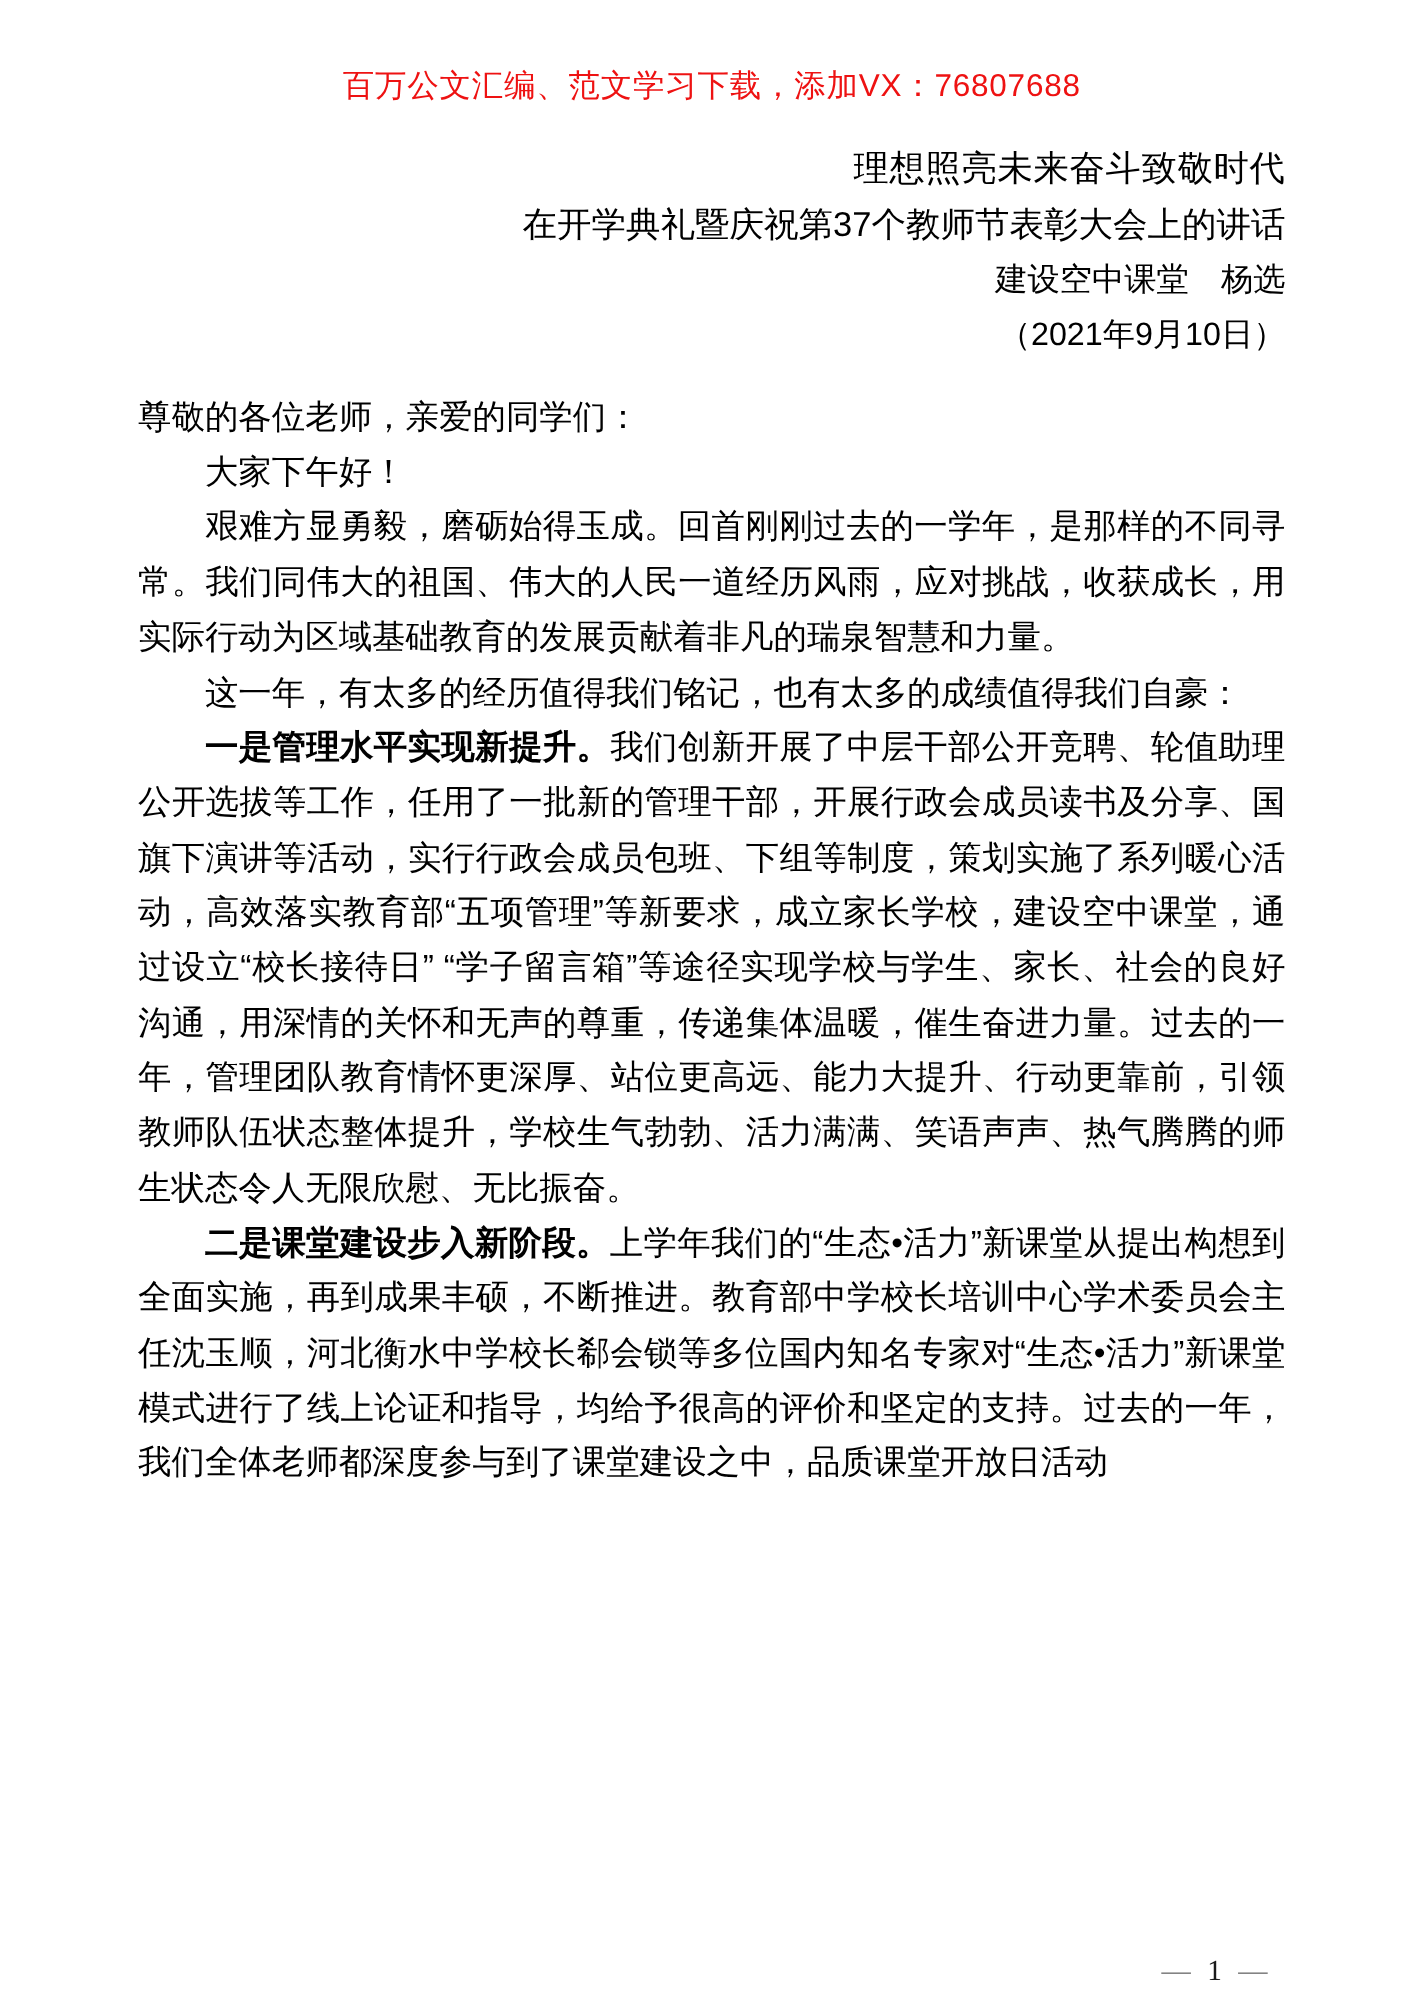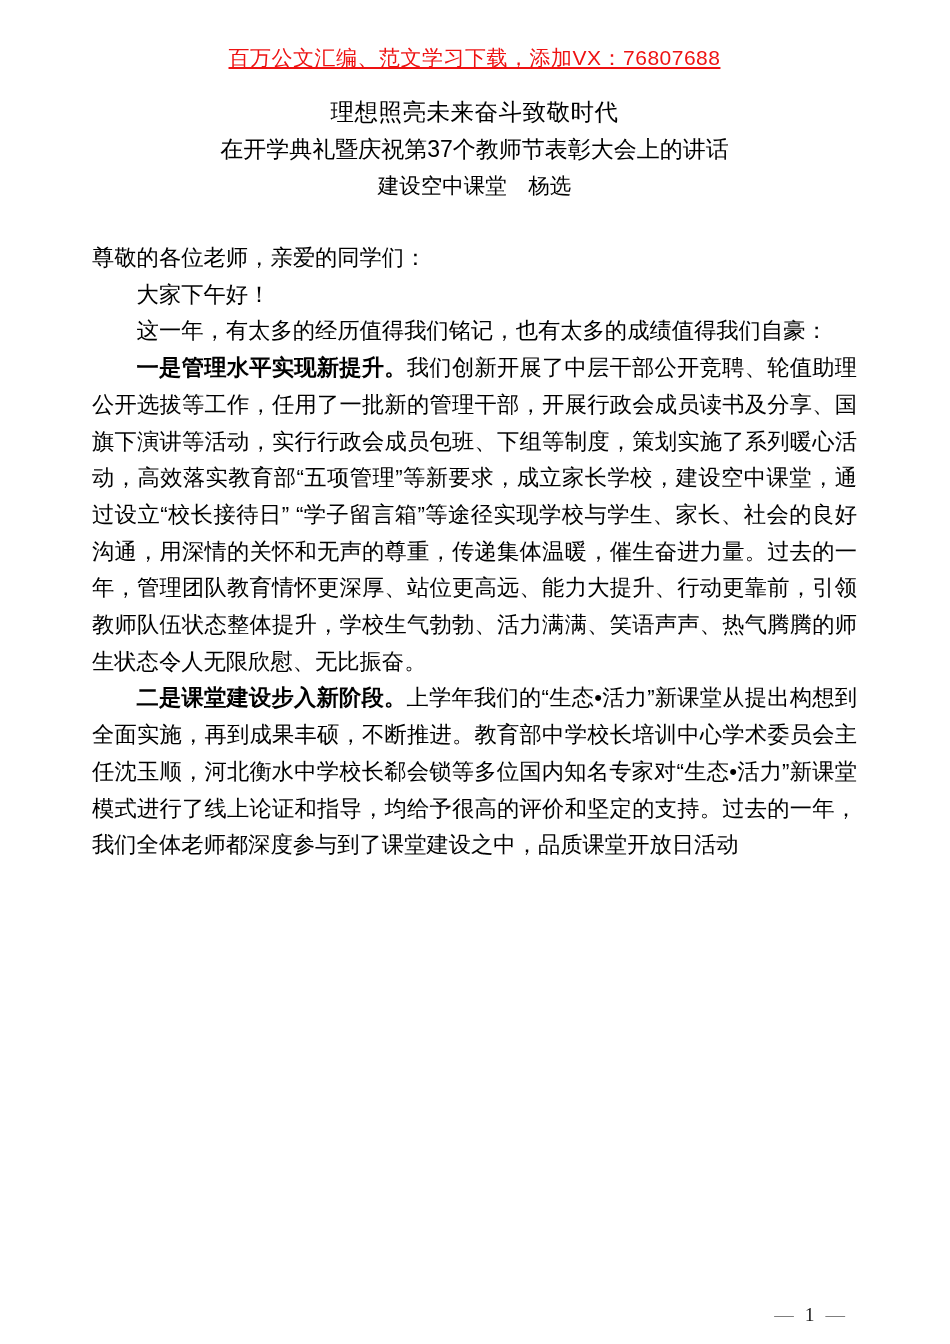--- a/index.html
+++ b/index.html
@@ -17,29 +17,29 @@
   .watermark {
     margin-top: 46px;
     text-align: center;
     font-size: 21px;
     line-height: 24px;
     color: #ee1212;
     letter-spacing: 0.5px;
   }
   .title-block {
     margin-top: 24px;
-    text-align: center;
+    text-align: right;
     line-height: 37px;
   }
   .doc-title   { font-size: 23.5px; letter-spacing: 0.5px; }
   .doc-subtitle{ font-size: 23px; }
   .doc-author  { font-size: 21.5px; }
   .doc-date    { font-size: 21.5px; }
   .doc-body {
-    margin-top: 35px;
+    margin-top: 18px;
   }
   .doc-body p.para {
     margin: 0;
     font-size: 22.3px;
     line-height: 36.7px;
     text-align: justify;
     word-break: break-all;
   }
   .doc-body p.para.indent { text-indent: 2em; }
   .doc-body .lead { font-weight: 700; }
@@ -52,31 +52,33 @@
     line-height: 22px;
     white-space: nowrap;
   }
   .page-footer .dash { color: #7a7a7a; }
   .page-footer .num  { color: #1a1a1a; padding: 0 11px; }
 </style>
 </head>
 <body>
 
 <div class="page">
-  <div class="watermark" style="color: rgb(238, 18, 18); text-decoration: underline;">百万公文汇编、范文学习下载，添加VX：76807688</div>
+  <div class="watermark" style="color: rgb(238, 18, 18);">百万公文汇编、范文学习下载，添加VX：76807688</div>
 
   <div class="title-block">
     <div class="doc-title">理想照亮未来奋斗致敬时代</div>
     <div class="doc-subtitle">在开学典礼暨庆祝第37个教师节表彰大会上的讲话</div>
     <div class="doc-author">建设空中课堂　杨选</div>
+    <div class="doc-date">（2021年9月10日）</div>
   </div>
 
   <div class="doc-body" id="doc-body">
       <p class="para">尊敬的各位老师，亲爱的同学们：</p>
       <p class="para indent">大家下午好！</p>
+      <p class="para indent">艰难方显勇毅，磨砺始得玉成。回首刚刚过去的一学年，是那样的不同寻常。我们同伟大的祖国、伟大的人民一道经历风雨，应对挑战，收获成长，用实际行动为区域基础教育的发展贡献着非凡的瑞泉智慧和力量。</p>
       <p class="para indent">这一年，有太多的经历值得我们铭记，也有太多的成绩值得我们自豪：</p>
       <p class="para indent"><span class="lead">一是管理水平实现新提升。</span>我们创新开展了中层干部公开竞聘、轮值助理公开选拔等工作，任用了一批新的管理干部，开展行政会成员读书及分享、国旗下演讲等活动，实行行政会成员包班、下组等制度，策划实施了系列暖心活动，高效落实教育部“五项管理”等新要求，成立家长学校，建设空中课堂，通过设立“校长接待日” “学子留言箱”等途径实现学校与学生、家长、社会的良好沟通，用深情的关怀和无声的尊重，传递集体温暖，催生奋进力量。过去的一年，管理团队教育情怀更深厚、站位更高远、能力大提升、行动更靠前，引领教师队伍状态整体提升，学校生气勃勃、活力满满、笑语声声、热气腾腾的师生状态令人无限欣慰、无比振奋。</p>
       <p class="para indent"><span class="lead">二是课堂建设步入新阶段。</span>上学年我们的“生态•活力”新课堂从提出构想到全面实施，再到成果丰硕，不断推进。教育部中学校长培训中心学术委员会主任沈玉顺，河北衡水中学校长郗会锁等多位国内知名专家对“生态•活力”新课堂模式进行了线上论证和指导，均给予很高的评价和坚定的支持。过去的一年，我们全体老师都深度参与到了课堂建设之中，品质课堂开放日活动</p>
     </div>
 
   <div class="page-footer">
     <span class="dash" style="color: rgb(122, 122, 122);">—</span><span class="num">1</span><span class="dash" style="color: rgb(122, 122, 122);">—</span>
   </div>
 </div>
 

